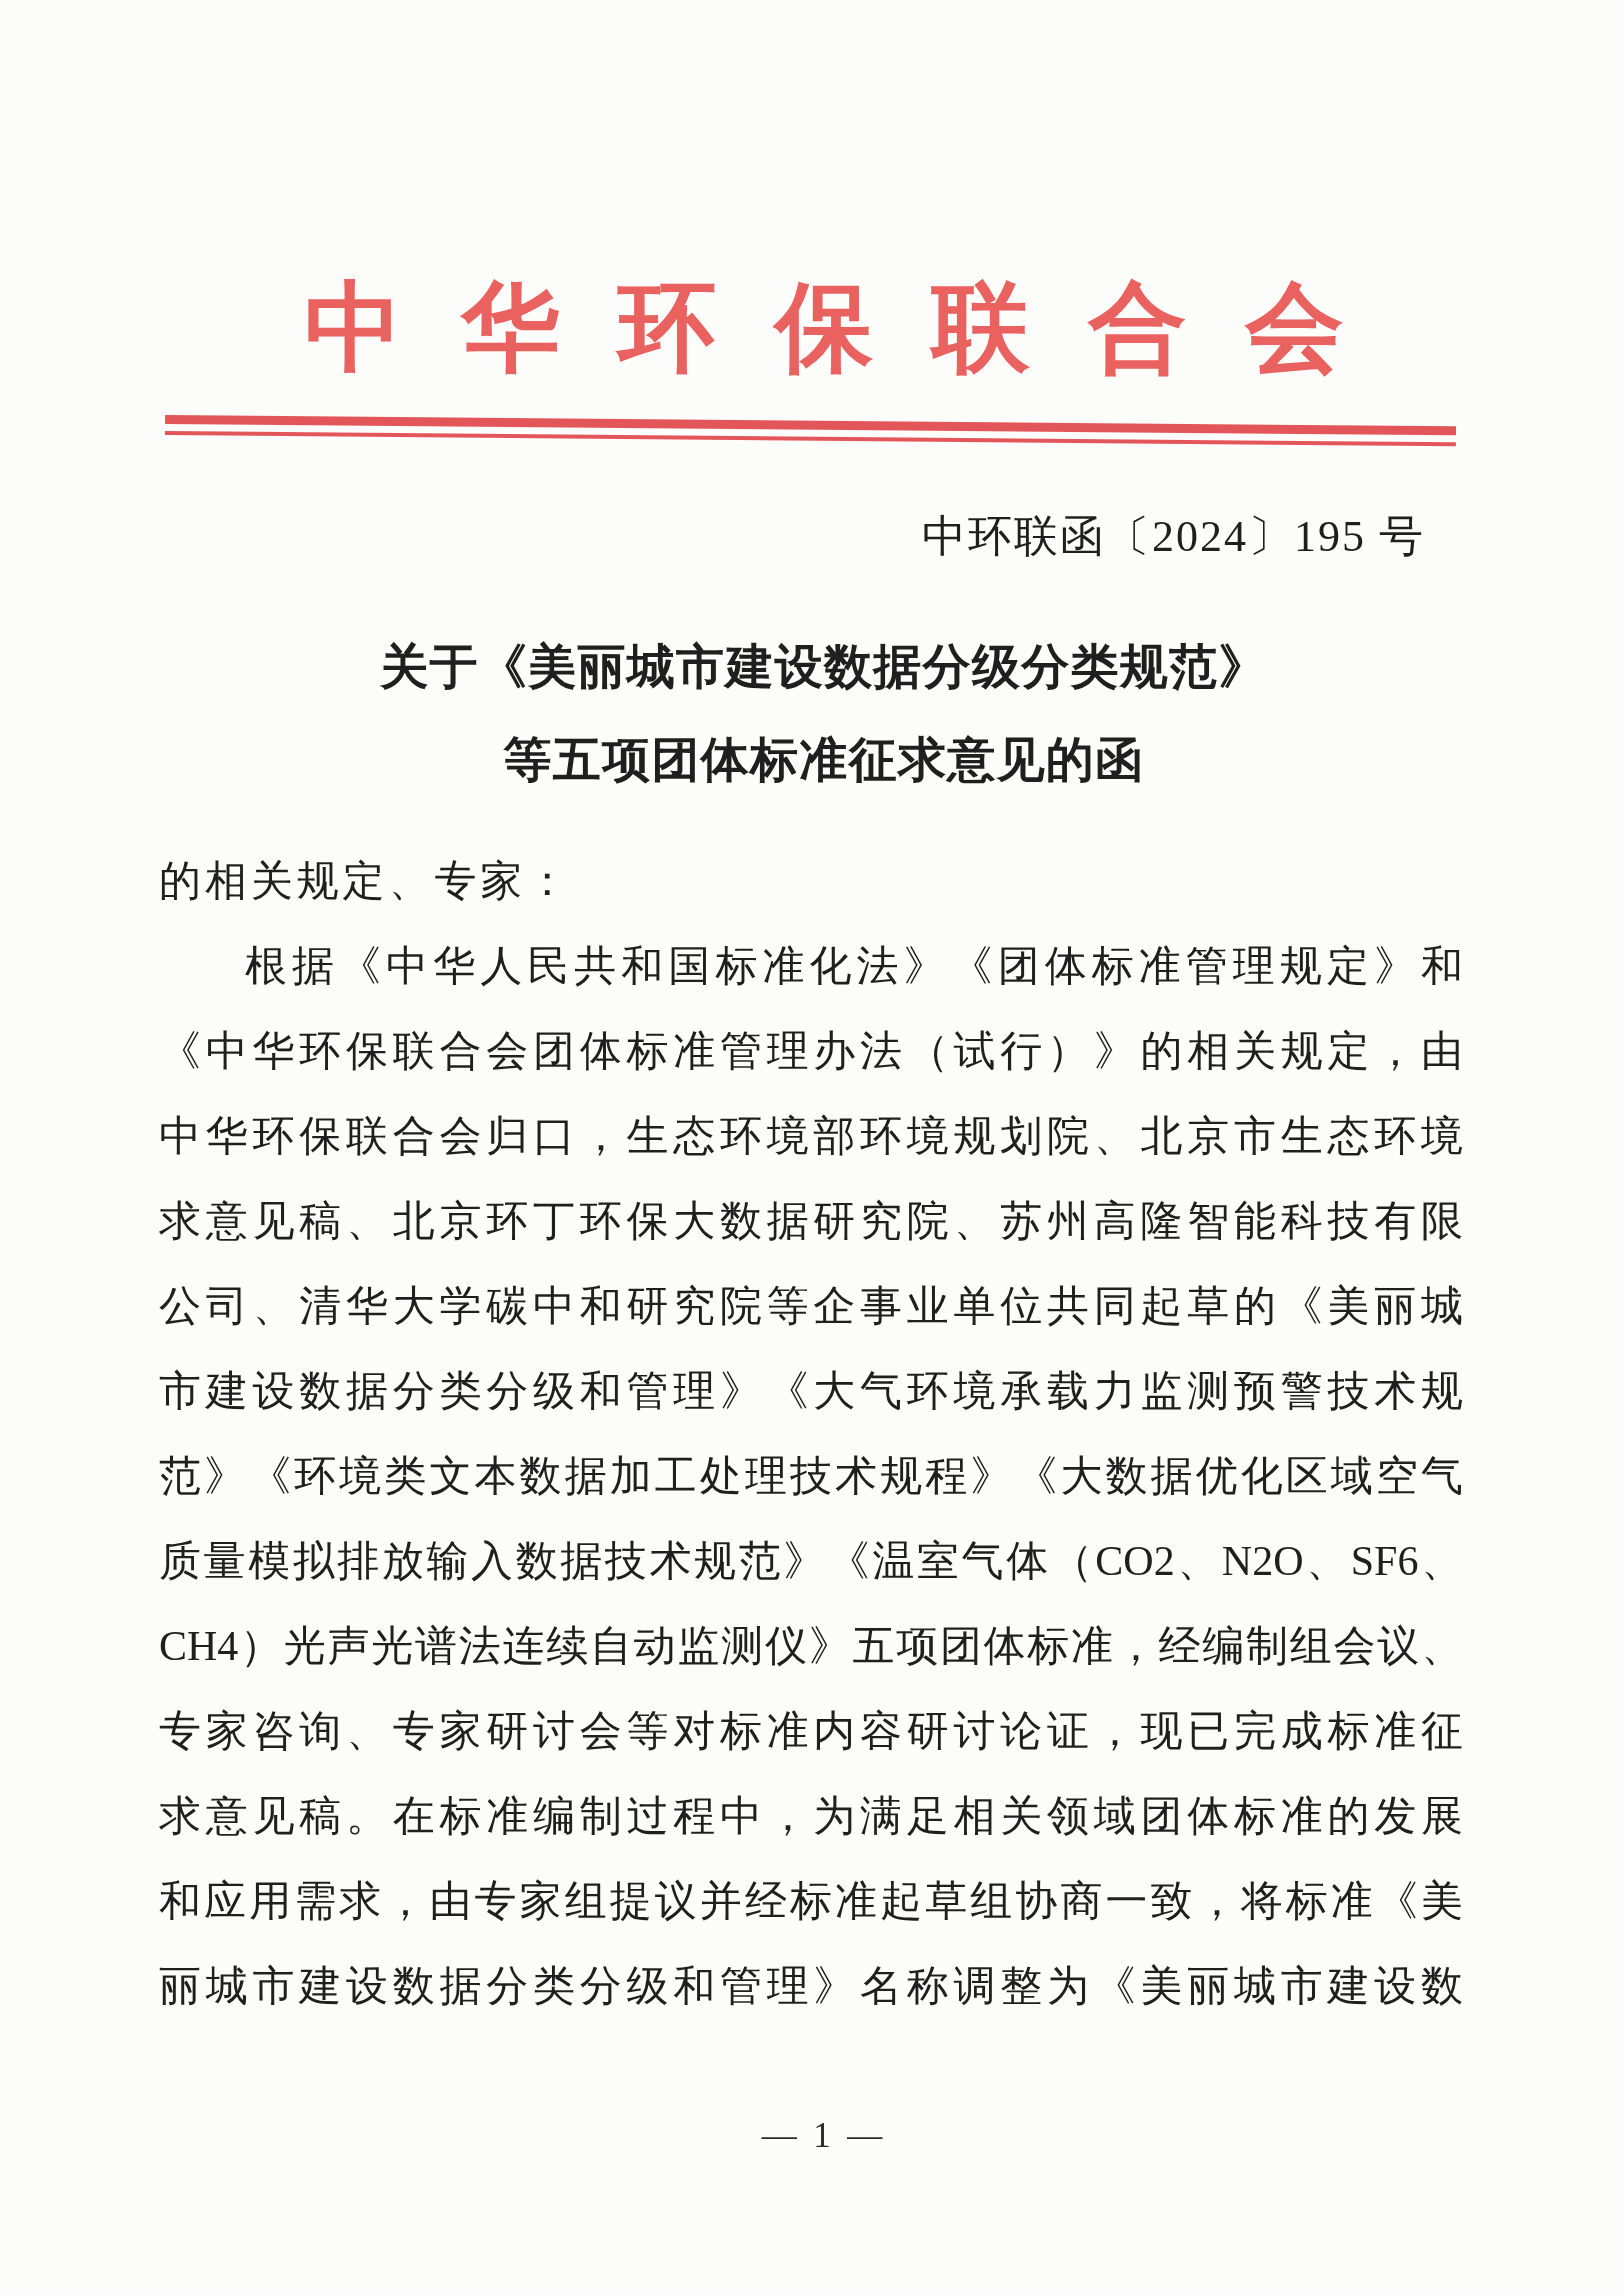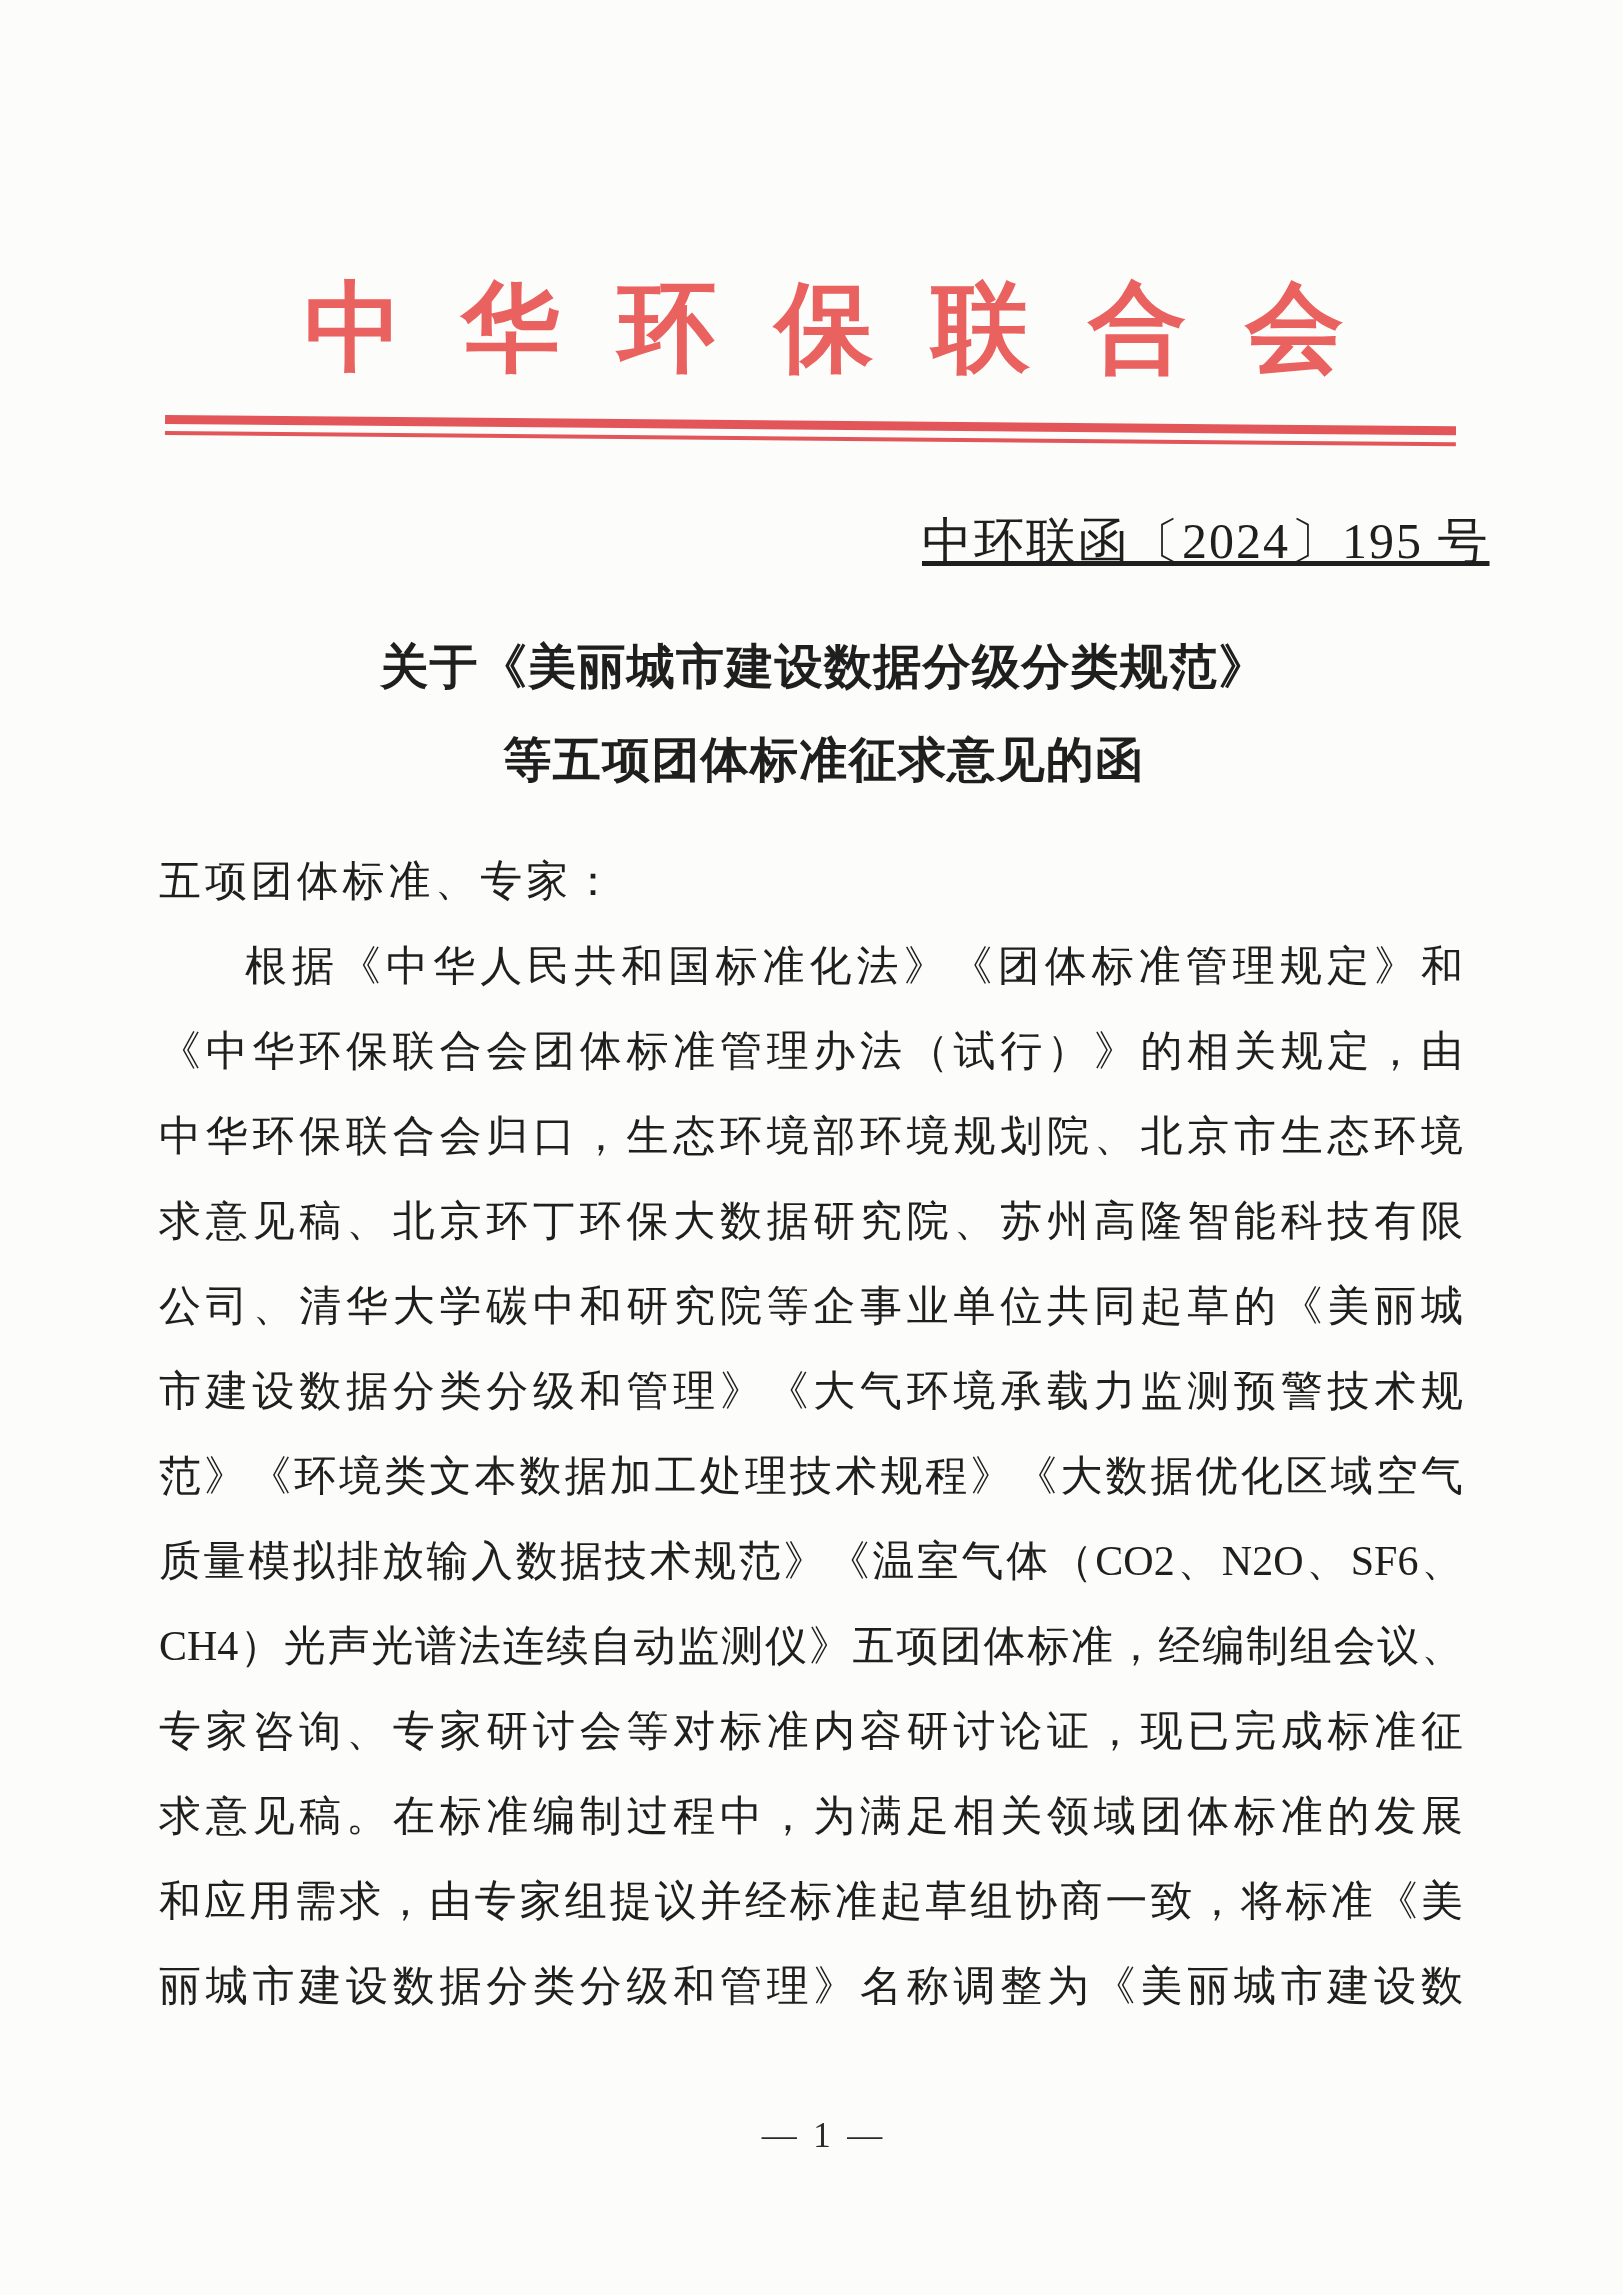--- a/index.html
+++ b/index.html
@@ -51,25 +51,24 @@
   .rule-thin {
     height: 3.3px;
     background: var(--rule-red, #e25659);
   }
 
   
   .doc-number {
     position: absolute;
     top: 511px;
     left: 922px;
-    font-size: 50px;
+    font-size: 44px;
     line-height: 1.2;
     letter-spacing: 2px;
     white-space: nowrap;
-    text-decoration: underline;
   }
 
   
   .letter-title {
     position: absolute;
     top: 643px;
     left: 0;
     width: 100%;
     text-align: center;
     font-weight: bold;
@@ -132,21 +131,21 @@
   </div>
 
   <div class="doc-number">中环联函〔2024〕195 号</div>
 
   <div class="letter-title">
     <div class="t-line">关于《美丽城市建设数据分级分类规范》</div>
     <div class="t-line">等五项团体标准征求意见的函</div>
   </div>
 
   <div class="body-block">
-    <div class="body-line salutation">五项团体标准、专家：</div>
+    <div class="body-line salutation">的相关规定、专家：</div>
     <div class="body-line indent-2">根据《中华人民共和国标准化法》《团体标准管理规定》和</div>
     <div class="body-line">《中华环保联合会团体标准管理办法（试行）》的相关规定，由</div>
     <div class="body-line">中华环保联合会归口，生态环境部环境规划院、北京市生态环境</div>
     <div class="body-line">求意见稿、北京环丁环保大数据研究院、苏州高隆智能科技有限</div>
     <div class="body-line">公司、清华大学碳中和研究院等企事业单位共同起草的《美丽城</div>
     <div class="body-line">市建设数据分类分级和管理》《大气环境承载力监测预警技术规</div>
     <div class="body-line">范》《环境类文本数据加工处理技术规程》《大数据优化区域空气</div>
     <div class="body-line">质量模拟排放输入数据技术规范》《温室气体（CO2、N2O、SF6、</div>
     <div class="body-line">CH4）光声光谱法连续自动监测仪》五项团体标准，经编制组会议、</div>
     <div class="body-line">专家咨询、专家研讨会等对标准内容研讨论证，现已完成标准征</div>

